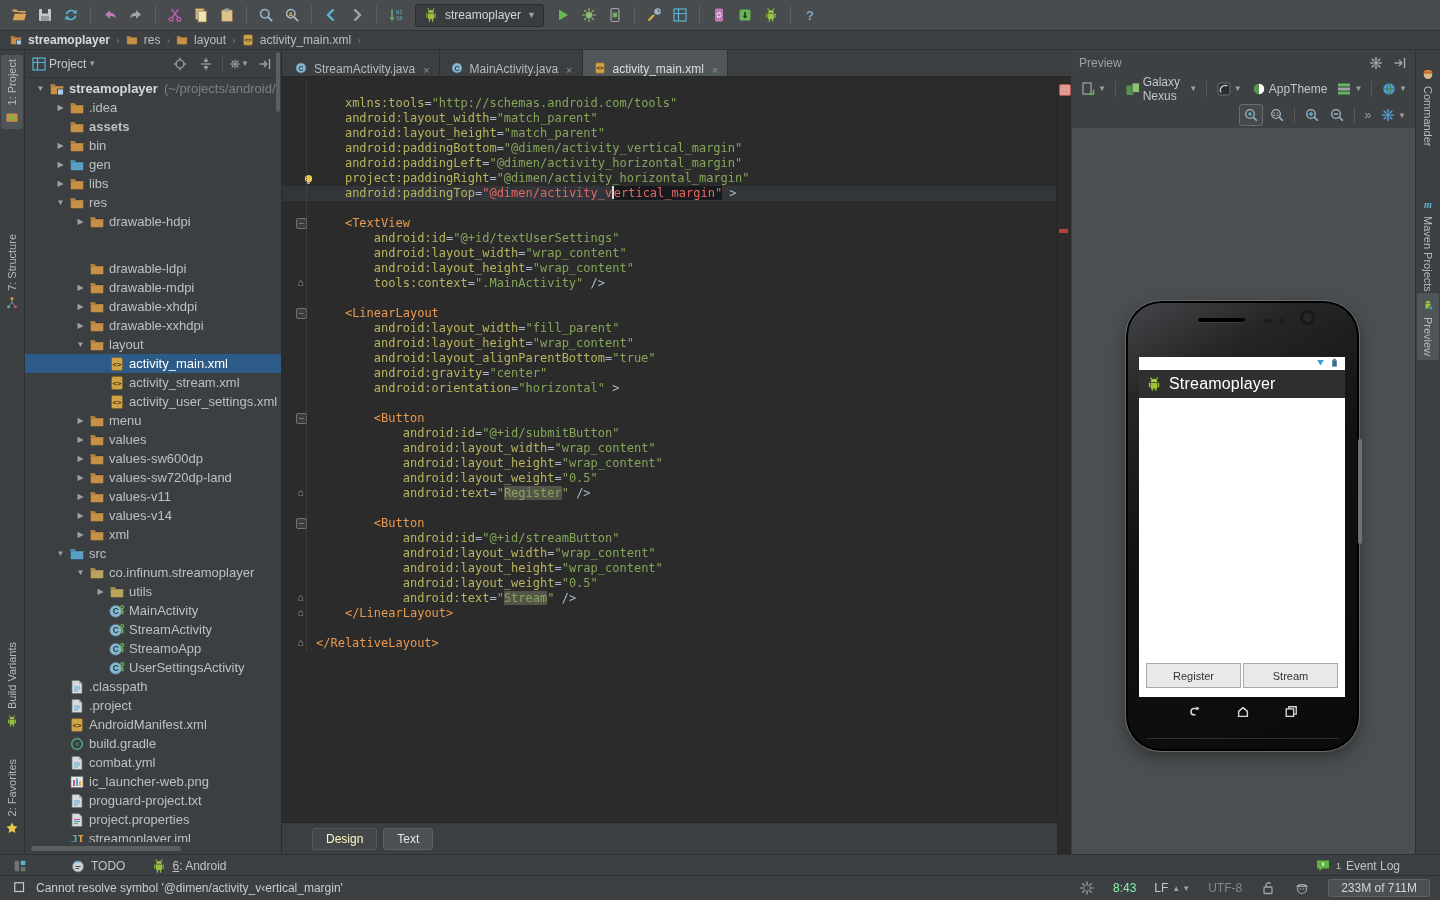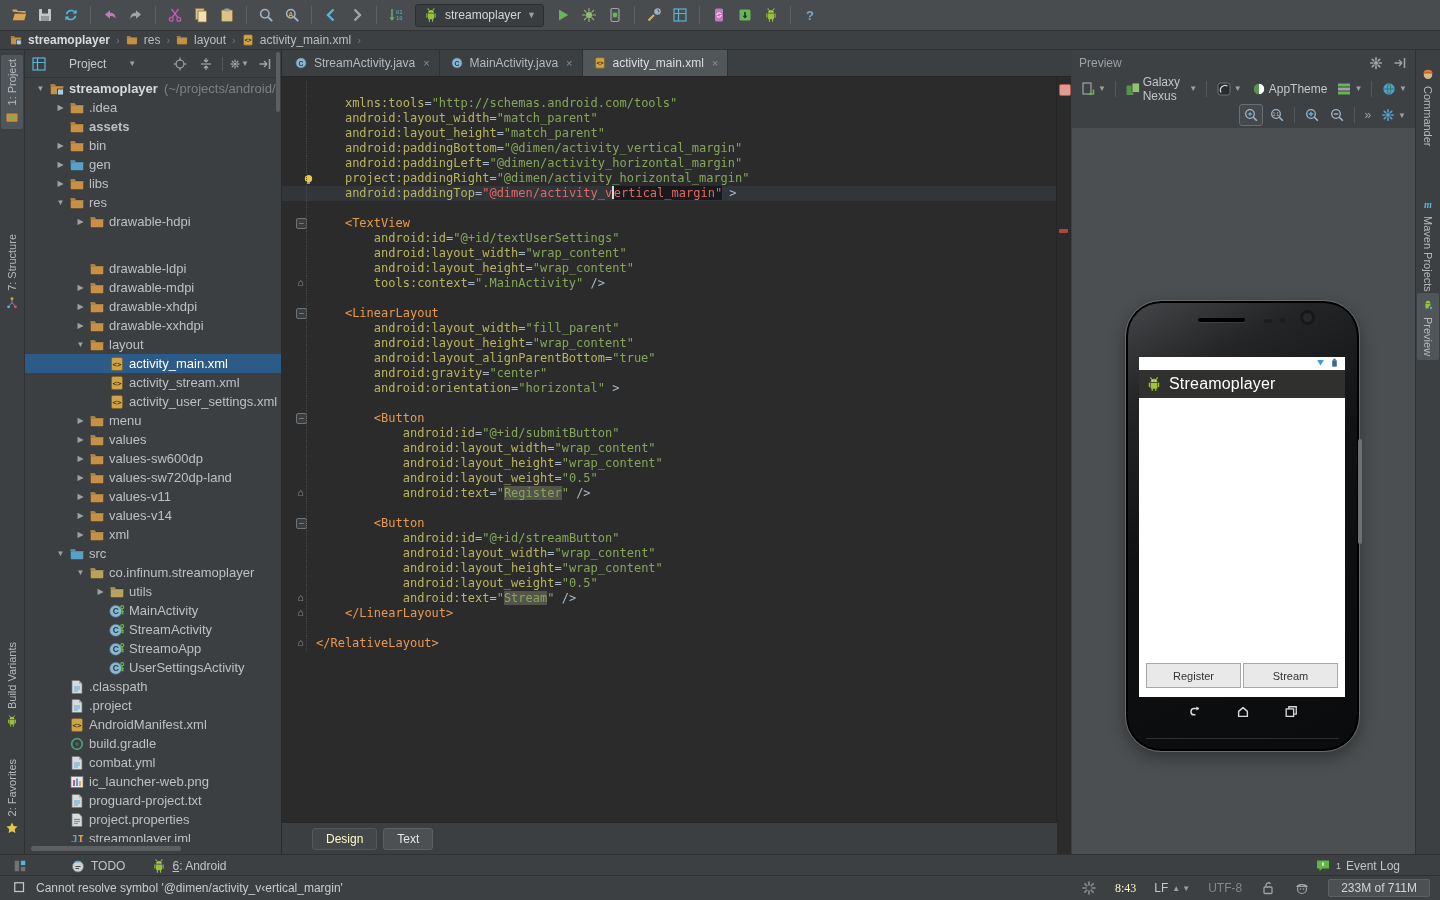--- a/index.html
+++ b/index.html
@@ -24,38 +24,38 @@
   .stripeL{position:absolute;left:0;top:50px;bottom:46px;width:24px;background:#3d4042;border-right:1px solid #2e3032;}
   .stripeR{position:absolute;right:0;top:50px;bottom:46px;width:24px;background:#3d4042;border-left:1px solid #2e3032;}
   .vtabL{position:absolute;left:1px;width:22px;display:flex;flex-direction:column;align-items:center;padding:4px 0;border-radius:2px;}
   .vtabL .lbl{writing-mode:vertical-rl;transform:rotate(180deg);white-space:nowrap;color:#b6babd;font-size:11px;margin-bottom:4px;}
   .vtabR{position:absolute;left:1px;width:22px;display:flex;flex-direction:column;align-items:center;padding:4px 0;border-radius:2px;}
   .vtabR .lbl{writing-mode:vertical-rl;white-space:nowrap;color:#b6babd;font-size:11px;margin-top:4px;}
   .vactive{background:#50555a;}
   
   .project{position:absolute;left:25px;top:50px;width:256px;bottom:46px;background:#3c3f41;border-right:1px solid #282a2c;}
   .pp-head{height:27px;border-bottom:1px solid #323537;display:flex;align-items:center;padding:0 6px;gap:6px;}
-  .pp-title{display:flex;align-items:center;gap:22px;color:#c6c9cb;}
+  .pp-title{display:flex;align-items:center;gap:2px;color:#c6c9cb;}
   .pp-sp{flex:1;}
   .hicon{width:20px;height:18px;display:flex;align-items:center;justify-content:center;}
   .tree{position:absolute;top:29px;left:0;right:0;bottom:12px;overflow:hidden;font-size:13px;}
   .trow{height:19px;display:flex;align-items:center;white-space:nowrap;color:#bcc0c3;}
   .trow .arr{width:15px;flex:none;text-align:center;color:#9da1a4;font-size:8px;}
   .trow .ti{width:18px;flex:none;display:flex;justify-content:center;}
   .trow .lbl{margin-left:3px;}
   .trow .extra{margin-left:6px;color:#7d8184;}
   .trow.sel{background:#2d5b88;color:#fff;}
   .trow.hl{background:#595c5e;color:#fca5a5;}
   .trow.boldroot .lbl{font-weight:bold;color:#d6d9db;}
   .tree-vscroll{position:absolute;right:1px;top:2px;width:4px;height:60px;background:#5c5f61;border-radius:2px;}
   .tree-hscroll{position:absolute;left:6px;bottom:3px;width:150px;height:5px;background:#5c5f61;border-radius:3px;}
   
   .editor{position:absolute;left:282px;top:50px;width:789px;bottom:46px;background:#2b2b2b;}
   .tabs{height:26px;background:#3c3f41;border-bottom:1px solid #262626;display:flex;align-items:stretch;padding-left:2px;}
-  .tab{display:flex;align-items:center;gap:5px;padding:0 9px;color:#b6babd;border-right:1px solid #2e3032;}
+  .tab{display:flex;align-items:flex-end;gap:5px;padding:0 9px;color:#b6babd;border-right:1px solid #2e3032;}
   .tab.active{background:#515658;color:#dcdedf;}
   .tab .x{color:#8b8f92;font-size:11px;margin-left:3px;}
   .code{position:absolute;top:27px;left:0;right:14px;bottom:31px;overflow:hidden;
         font-family:"DejaVu Sans Mono",monospace;font-size:12px;line-height:15px;padding-top:4px;}
   .cl{height:15px;display:flex;white-space:pre;}
   .cl.caret{background:#32363a;}
   .gut{width:34px;flex:none;position:relative;border-right:0;}
   .gut:after{content:"";position:absolute;right:9px;top:0;bottom:0;border-right:1px dotted #454849;}
   .gm{position:absolute;left:14px;top:2px;width:9px;height:9px;color:#8a8e91;font-size:9px;line-height:9px;text-align:center;}
   .gm.fold{border:1px solid #6f7375;background:#3a3d3f;border-radius:2px;}
@@ -1230,21 +1230,21 @@
       </span>
     <span style="margin-left:6px;color:#c8cbcd;">Cannot resolve symbol '@dimen/activity_v‹ertical_margin'</span>
     <span class="st-sp"></span>
     <span class="stitem dim" id="ic-spin">
         <svg width="16" height="16" viewBox="0 0 16 16">
           <g stroke="#8b8f92" stroke-width="1.6" stroke-linecap="round">
             <path d="M8 2v3M8 11v3M2 8h3M11 8h3M3.8 3.8l2 2M10.2 10.2l2 2M12.2 3.8l-2 2M5.8 10.2l-2 2"></path>
           </g>
         </svg>
       </span>
-    <span class="stitem" style="color:#fef9c3;font-family:Liberation Serif, serif;">8:43</span>
+    <span class="stitem" style="color:#86efac;">8:43</span>
     <span class="stitem">
         <span>LF</span>
         <span style="font-size:8px;color:#9aa0a3;">▲<br></span>
         <span style="font-size:8px;color:#9aa0a3;margin-left:-2px;">▼</span>
       </span>
     <span class="stitem dim">UTF-8</span>
     <span class="stitem" id="ic-lock">
         <svg width="16" height="16" viewBox="0 0 16 16">
           <rect x="4" y="7" width="8" height="6.5" rx="1" fill="none" stroke="#a0a4a7" stroke-width="1.3"></rect>
           <path d="M6 7V5a2.5 2.5 0 0 1 4.5-1.2" fill="none" stroke="#a0a4a7" stroke-width="1.3"></path>

